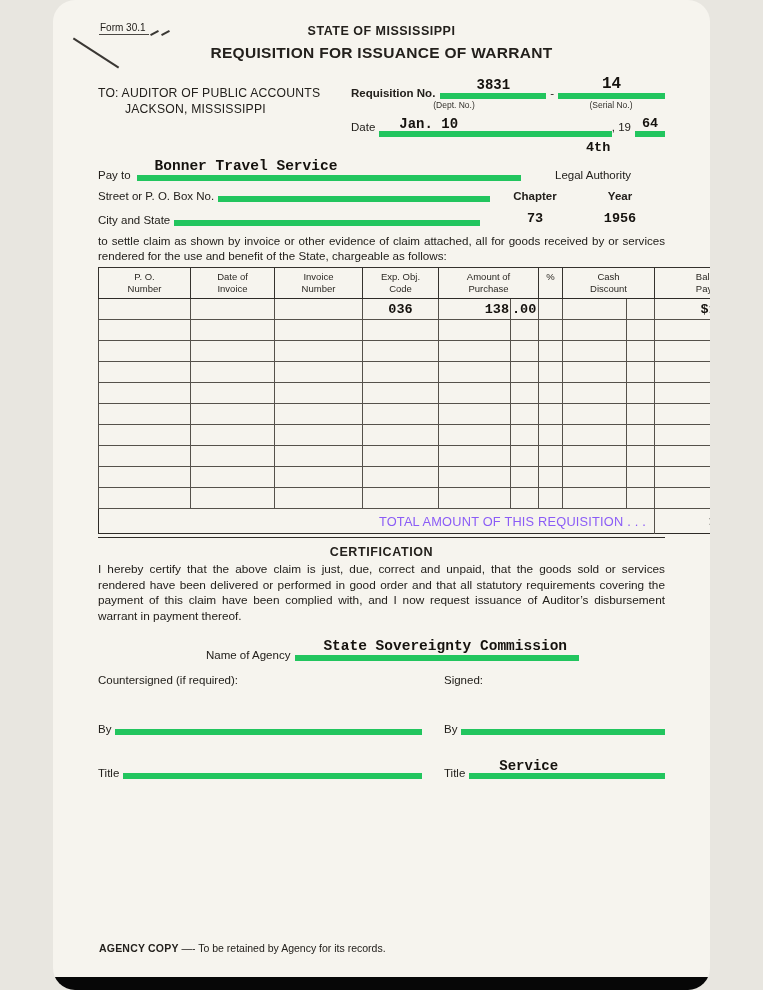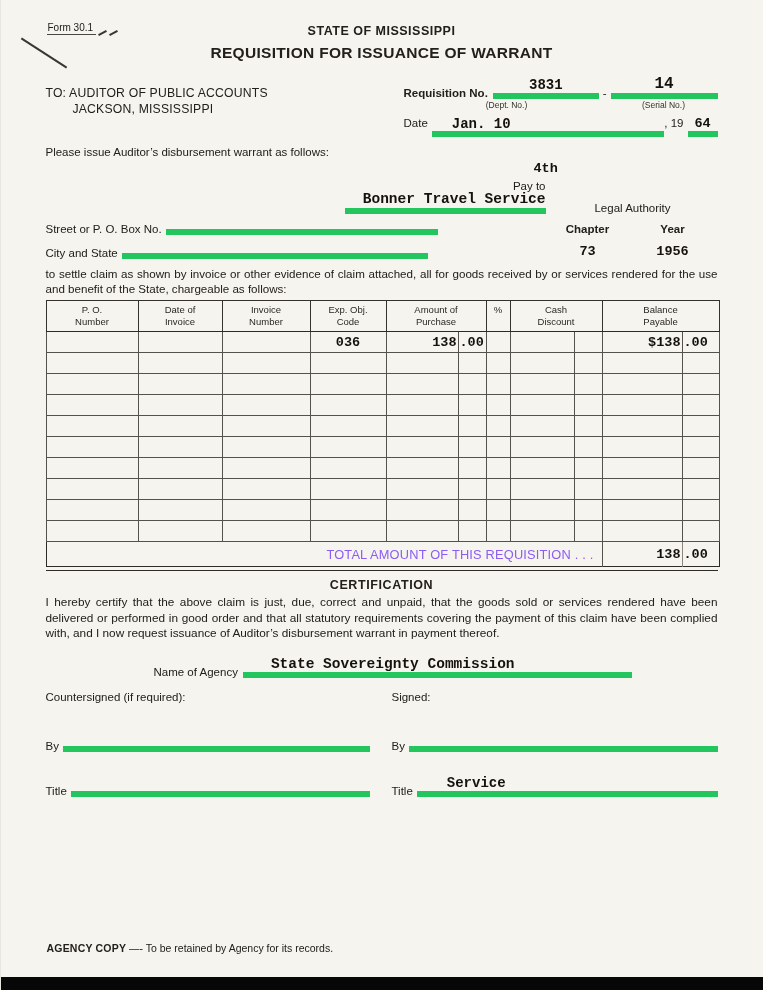--- a/index.html
+++ b/index.html
@@ -1,25 +1,26 @@
 <!DOCTYPE html>
 <html><head>
 <meta charset="utf-8">
 <style>
   * { box-sizing: border-box; }
   html, body { margin: 0; padding: 0; background: #e8e6e0; }
   .page {
     position: relative;
-    width: 762px; height: 990px;
+    width: 657px; height: 990px;
     margin: 0 auto;
     background: #f6f4ee;
     color: #23201c;
     font-family: "Liberation Sans", sans-serif;
     overflow: hidden;
     padding: 22px 45px 0 45px;
+    border-radius: 22px;
   }
 
   
   .corner-line { position: absolute; left: 16px; top: 52px; width: 54px; height: 2px; background: #3a3733; transform: rotate(33deg); }
   .tick-marks { position: absolute; left: 97px; top: 20px; }
   .tick-marks i { display: inline-block; width: 9px; height: 2px; background: #3a3733; transform: rotate(-28deg); margin-right: 2px; }
   .bottom-bar { position: absolute; left: 0; bottom: 0; width: 100%; height: 13px; background: #070707; }
 
   .form-no { position: absolute; left: 46px; top: 22px; font-size: 10px; border-bottom: 1px solid #4a4743; padding: 0 3px 1px 1px; }
 
@@ -37,31 +38,31 @@
 
   .req-block { width: 314px; font-size: 11.5px; }
   .req-line { display: flex; align-items: flex-end; }
   .req-line .lbl { margin-right: 5px; }
   .u1 { width: 106px; text-align: center; font-size: 14px; line-height: 1.05; }
   .dash { margin: 0 4px; }
   .u2 { flex: 1; text-align: center; font-size: 16px; line-height: 1.05; }
   .req-captions { display: flex; font-size: 8.5px; margin-top: 1px; color: #33302b; }
   .cap1 { width: 206px; text-align: center; }
   .cap2 { flex: 1; text-align: center; }
-  .date-line { display: flex; align-items: flex-start; margin-top: 7px; }
+  .date-line { display: flex; align-items: center; margin-top: 7px; }
   .date-line .lbl { margin-right: 4px; }
   .u-date { flex: 1; padding-left: 20px; font-size: 14px; line-height: 1.05; }
   .u-year { width: 30px; text-align: center; font-size: 13.5px; line-height: 1.05; }
 
   .issue-line { font-size: 11.5px; margin-top: 9px; }
   .installment { font-size: 13.5px; margin: 3px 0 0 488px; height: 17px; }
 
   .pair-row { display: flex; justify-content: space-between; align-items: flex-end; }
   .payto-row { margin-top: 2px; }
-  .payto-left { display: flex; align-items: flex-end; width: 500px; font-size: 11.5px; flex-direction: column; }
+  .payto-left { display: flex; align-items: flex-end; width: 500px; font-size: 11.5px; }
   .u-payto { flex: 1; margin-left: 6px; padding-left: 18px; font-size: 14.5px; line-height: 1.05; }
   .legal-block { width: 170px; text-align: center; font-size: 11.5px; font-weight: normal; padding-bottom: 0; }
 
   .street-row { margin-top: 9px; }
   .street-left { display: flex; align-items: flex-end; width: 392px; font-size: 11.5px; }
   .street-left .uline { flex: 1; margin-left: 4px; }
   .cols { width: 170px; display: flex; font-size: 11.5px; }
   .chapter-col { width: 80px; text-align: center; font-weight: bold; }
   .year-col { flex: 1; text-align: center; font-weight: bold; }
   .city-row { margin-top: 9px; }
@@ -141,21 +142,20 @@
       </div>
       <div class="date-line">
         <span class="lbl">Date</span>
         <span class="uline typed u-date">Jan. 10</span>
         <span class="lbl">, 19</span>
         <span class="uline typed u-year">64</span>
       </div>
     </div>
   </div>
 
-  <div class="issue-line">Please issue Auditor’s disbursement warrant as follows:</div>
   <div class="installment typed">4th</div>
 
   <div class="pair-row payto-row">
     <div class="payto-left">
       <span class="lbl">Pay to</span>
       <span class="uline typed u-payto">Bonner Travel Service</span>
     </div>
     <div class="legal-block">Legal Authority</div>
   </div>
 

